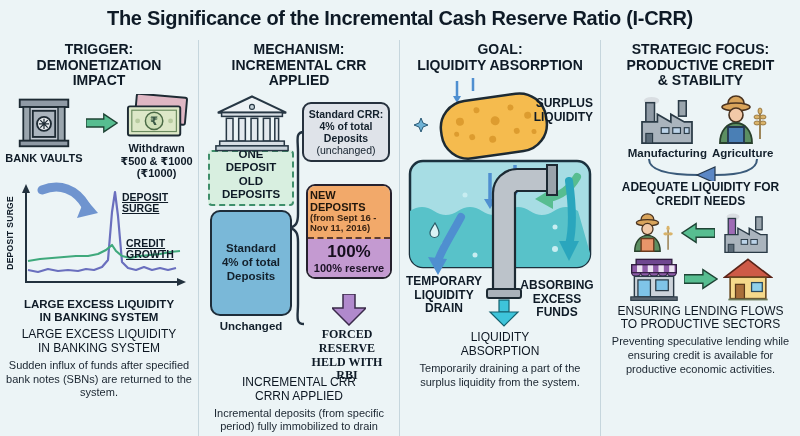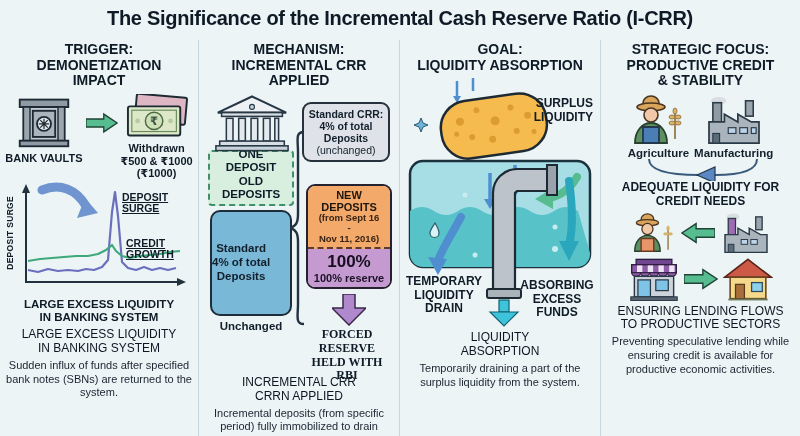--- a/index.html
+++ b/index.html
@@ -28,23 +28,23 @@
   .chartwrap svg.plotsvg{position:absolute;left:0;top:0;}
   .ylab{position:absolute;left:-1px;top:14px;font-size:8.5px;font-weight:800;writing-mode:vertical-rl;transform:rotate(180deg);letter-spacing:0.3px;color:#0f1b27;}
   .chlab{position:absolute;font-size:10.5px;font-weight:800;line-height:1.1;color:#0f1b27;text-decoration:underline;}
   .curvearrow{position:absolute;left:30px;top:0;}
   
   .diagram2{position:relative;width:190px;height:278px;margin-top:2px;}
   .absx{position:absolute;}
   .boxgray{background:var(--boxgray);border:2px solid #26313d;border-radius:9px;padding:4px 3px;font-size:10.5px;font-weight:800;text-align:center;line-height:1.15;}
   .boxgray .norm{font-weight:400;}
   .dashedgreen{background:var(--boxgreen);border:2px dashed #3f8f6b;border-radius:4px;display:flex;align-items:flex-end;justify-content:center;padding:3px;}
-  .bluebox{background:var(--boxblue);border:2px solid #1e2d3a;border-radius:10px;display:flex;align-items:center;font-size:11.5px;font-weight:800;text-align:center;line-height:1.2;}
+  .bluebox{background:var(--boxblue);border:2px solid #1e2d3a;border-radius:10px;display:flex;align-items:center;justify-content:center;font-size:11.5px;font-weight:800;text-align:center;line-height:1.2;}
   .stack{border:2px solid #26212e;border-radius:9px;overflow:hidden;width:86px;}
-  .orangepart{background:var(--boxorange);border-bottom:2px dashed #5d3b2e;padding:3px 10px;text-align:center;}
+  .orangepart{background:var(--boxorange);border-bottom:2px dashed #5d3b2e;padding:3px 2px;}
   .orangepart .t1{font-size:11px;font-weight:800;color:#20160c;}
   .orangepart .t2{font-size:9.5px;font-weight:700;color:#3a2414;line-height:1.1;}
   .purplepart{background:var(--boxpurple);padding:3px 4px;text-align:center;}
   .purplepart .pct{font-size:17px;font-weight:800;color:#160e1e;}
   .purplepart .cap{font-size:11px;font-weight:800;color:#1c1226;}
   
   .scene{position:relative;width:190px;height:250px;margin-top:1px;}
   .scenelbl{position:absolute;font-size:11px;font-weight:800;line-height:1.12;color:#0f1b27;text-align:center;}
   
   .c4row{display:flex;align-items:center;justify-content:center;gap:5px;margin-top:3px;}
@@ -289,55 +289,55 @@
 ABSORPTION</div>
       <div class="body">Temporarily draining a part of the surplus liquidity from the system.</div>
     </div>
 
     <div class="col">
       <div class="colhead pre">STRATEGIC FOCUS:
 PRODUCTIVE CREDIT
 &amp; STABILITY</div>
 
       <div class="c4row">
+        <div class="iconcol">
+          <svg width="62" height="50" viewBox="0 0 64 52">
+            <ellipse cx="16" cy="6" rx="8" ry="4" fill="#d9dee2"></ellipse>
+            <rect x="10" y="8" width="9" height="22" fill="#8f9aa5" stroke="#2a3a46" stroke-width="1.6"></rect>
+            <rect x="44" y="6" width="8" height="16" fill="#9aa5ad" stroke="#2a3a46" stroke-width="1.6"></rect>
+            <path d="M6,50 L6,28 L22,28 L22,20 L36,28 L36,20 L50,28 L58,28 L58,50 Z" fill="#aab4bd" stroke="#2a3a46" stroke-width="1.8"></path>
+            <g fill="#bcd3e8" stroke="#2a3a46" stroke-width="1.2">
+              <rect x="26" y="34" width="8" height="6"></rect>
+                <rect x="38" y="34" width="8" height="6"></rect>
+                <rect x="50" y="34" width="5" height="6"></rect>
+            </g>
+            <rect x="10" y="40" width="7" height="10" fill="#5b6b78" stroke="#2a3a46" stroke-width="1.2"></rect>
+          </svg>
+          <div class="smalllbl">Manufacturing</div>
+        </div>
         <div class="iconcol">
           <svg width="58" height="50" viewBox="0 0 58 50">
             <g>
               <line x1="46" y1="18" x2="46" y2="44" stroke="#8a6a33" stroke-width="1.6"></line>
               <g fill="#d9b36a" stroke="#8a6a33" stroke-width="0.8">
                 <ellipse cx="43" cy="22" rx="3" ry="2"></ellipse>
                   <ellipse cx="49" cy="22" rx="3" ry="2"></ellipse>
                 <ellipse cx="43" cy="28" rx="3" ry="2"></ellipse>
                   <ellipse cx="49" cy="28" rx="3" ry="2"></ellipse>
                 <ellipse cx="46" cy="16" rx="2" ry="3"></ellipse>
               </g>
             </g>
             <path d="M14,8 a8,7 0 0 1 16,0 l0,3 l-16,0 Z" fill="#d9a45b" stroke="#4a3320" stroke-width="1.6"></path>
             <ellipse cx="22" cy="12" rx="14" ry="4" fill="#d9a45b" stroke="#4a3320" stroke-width="1.6"></ellipse>
             <circle cx="22" cy="20" r="7" fill="#f2c9a8" stroke="#4a3320" stroke-width="1.6"></circle>
             <path d="M6,48 c0,-12 7,-20 16,-20 c9,0 16,8 16,20 Z" fill="#5c8f62" stroke="#28402c" stroke-width="1.8"></path>
             <path d="M14,48 l0,-16 l16,0 l0,16 Z" fill="#4a7fb5" stroke="#24384e" stroke-width="1.8"></path>
           </svg>
           <div class="smalllbl">Agriculture</div>
         </div>
-        <div class="iconcol">
-          <svg width="62" height="50" viewBox="0 0 64 52">
-            <ellipse cx="16" cy="6" rx="8" ry="4" fill="#d9dee2"></ellipse>
-            <rect x="10" y="8" width="9" height="22" fill="#8f9aa5" stroke="#2a3a46" stroke-width="1.6"></rect>
-            <rect x="44" y="6" width="8" height="16" fill="#9aa5ad" stroke="#2a3a46" stroke-width="1.6"></rect>
-            <path d="M6,50 L6,28 L22,28 L22,20 L36,28 L36,20 L50,28 L58,28 L58,50 Z" fill="#aab4bd" stroke="#2a3a46" stroke-width="1.8"></path>
-            <g fill="#bcd3e8" stroke="#2a3a46" stroke-width="1.2">
-              <rect x="26" y="34" width="8" height="6"></rect>
-                <rect x="38" y="34" width="8" height="6"></rect>
-                <rect x="50" y="34" width="5" height="6"></rect>
-            </g>
-            <rect x="10" y="40" width="7" height="10" fill="#5b6b78" stroke="#2a3a46" stroke-width="1.2"></rect>
-          </svg>
-          <div class="smalllbl">Manufacturing</div>
-        </div>
       </div>
 
       <svg width="180" height="22" viewBox="0 0 180 22">
         <path d="M38,0 C38,13 62,16 88,16 M146,0 C146,13 124,16 104,16" stroke="#3a5a7a" stroke-width="2" fill="none"></path>
         <polygon points="104,8 104,24 86,16" fill="#5b87c5" stroke="#24384e" stroke-width="1.2"></polygon>
       </svg>
 
       <div class="lbl pre" style="font-size:12px;">ADEQUATE LIQUIDITY FOR
 CREDIT NEEDS</div>
 

